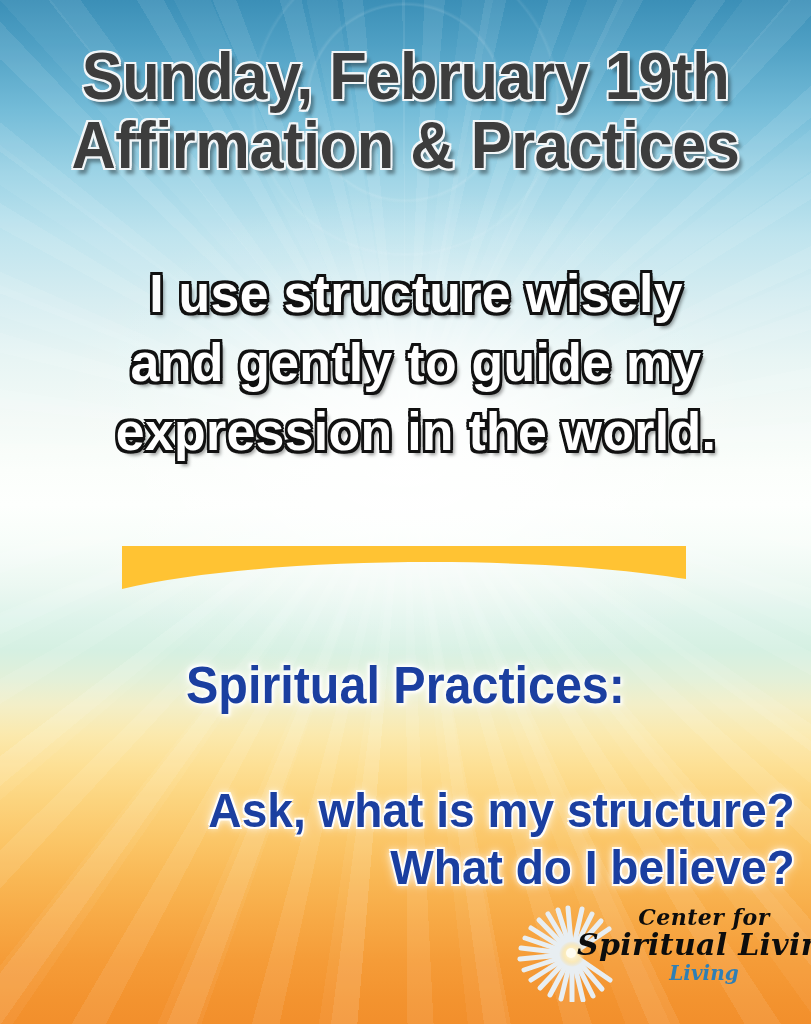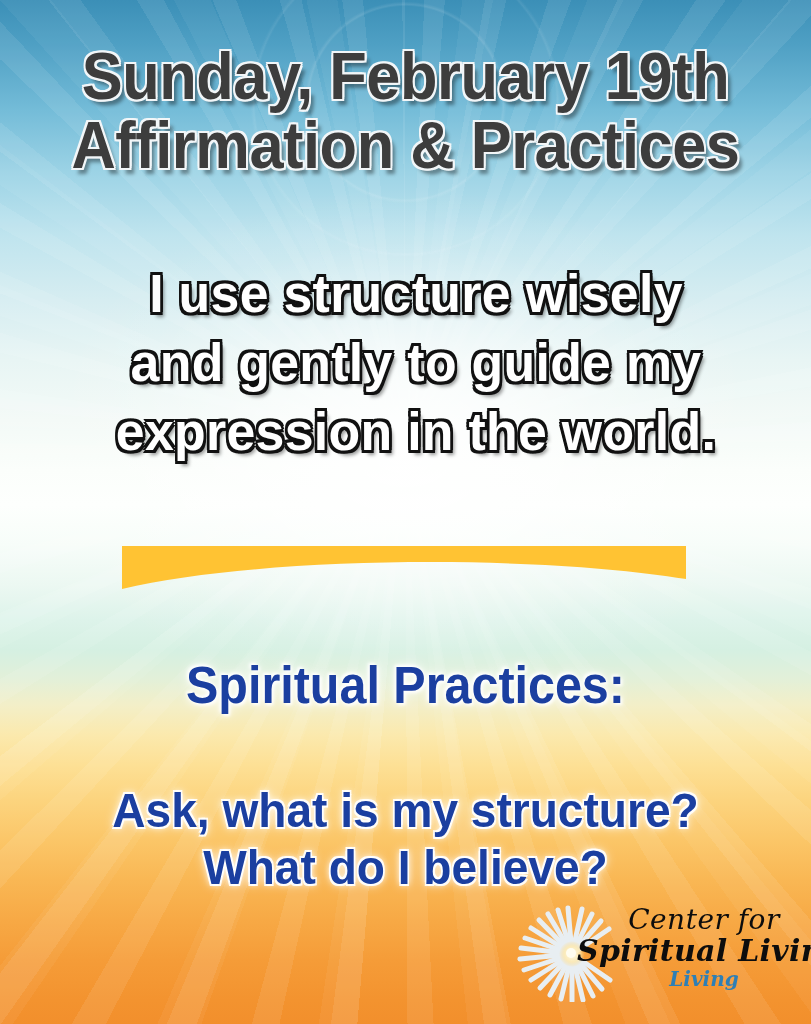--- a/index.html
+++ b/index.html
@@ -143,21 +143,21 @@
     transform:scaleX(.95);
     text-shadow:
        0 0 7px rgba(255,255,255,.95),
        0 0 14px rgba(255,255,255,.9),
        2px 2px 3px rgba(255,255,255,.85),
       -2px -2px 3px rgba(255,255,255,.85);
   }
 
   .practices-body{
     position:absolute;top:778px;left:0;right:0;
-    text-align:center;
+    text-align:right;
     line-height:1.06;
   }
   .practices-line{
     display:block;
     font-family:"Liberation Sans Narrow","Liberation Sans",sans-serif;
     font-weight:bold;
     font-size:48px;
     color:#1b3fa0;
     transform:scaleX(.96);
     text-shadow:
@@ -180,22 +180,22 @@
     position:absolute;left:0;top:0;width:110px;height:98px;
   }
   .logo-text{
     position:absolute;right:0;top:2px;
     width:186px;height:94px;
     text-align:center;
   }
   .logo-l1{
     display:block;
     font-family:"DejaVu Serif","Liberation Serif",serif;
-    font-style:italic;font-weight:normal;
-    font-size:28px;color:#0d0d0d;
+    font-style:italic;font-weight:bold;
+    font-size:22px;color:#0d0d0d;
     letter-spacing:.5px;
     line-height:1;
     margin-bottom:2px;
   }
   .logo-l2{
     display:block;
     font-family:"DejaVu Serif","Liberation Serif",serif;
     font-style:italic;font-weight:bold;
     font-size:30px;color:#0d0d0d;
     letter-spacing:.3px;

